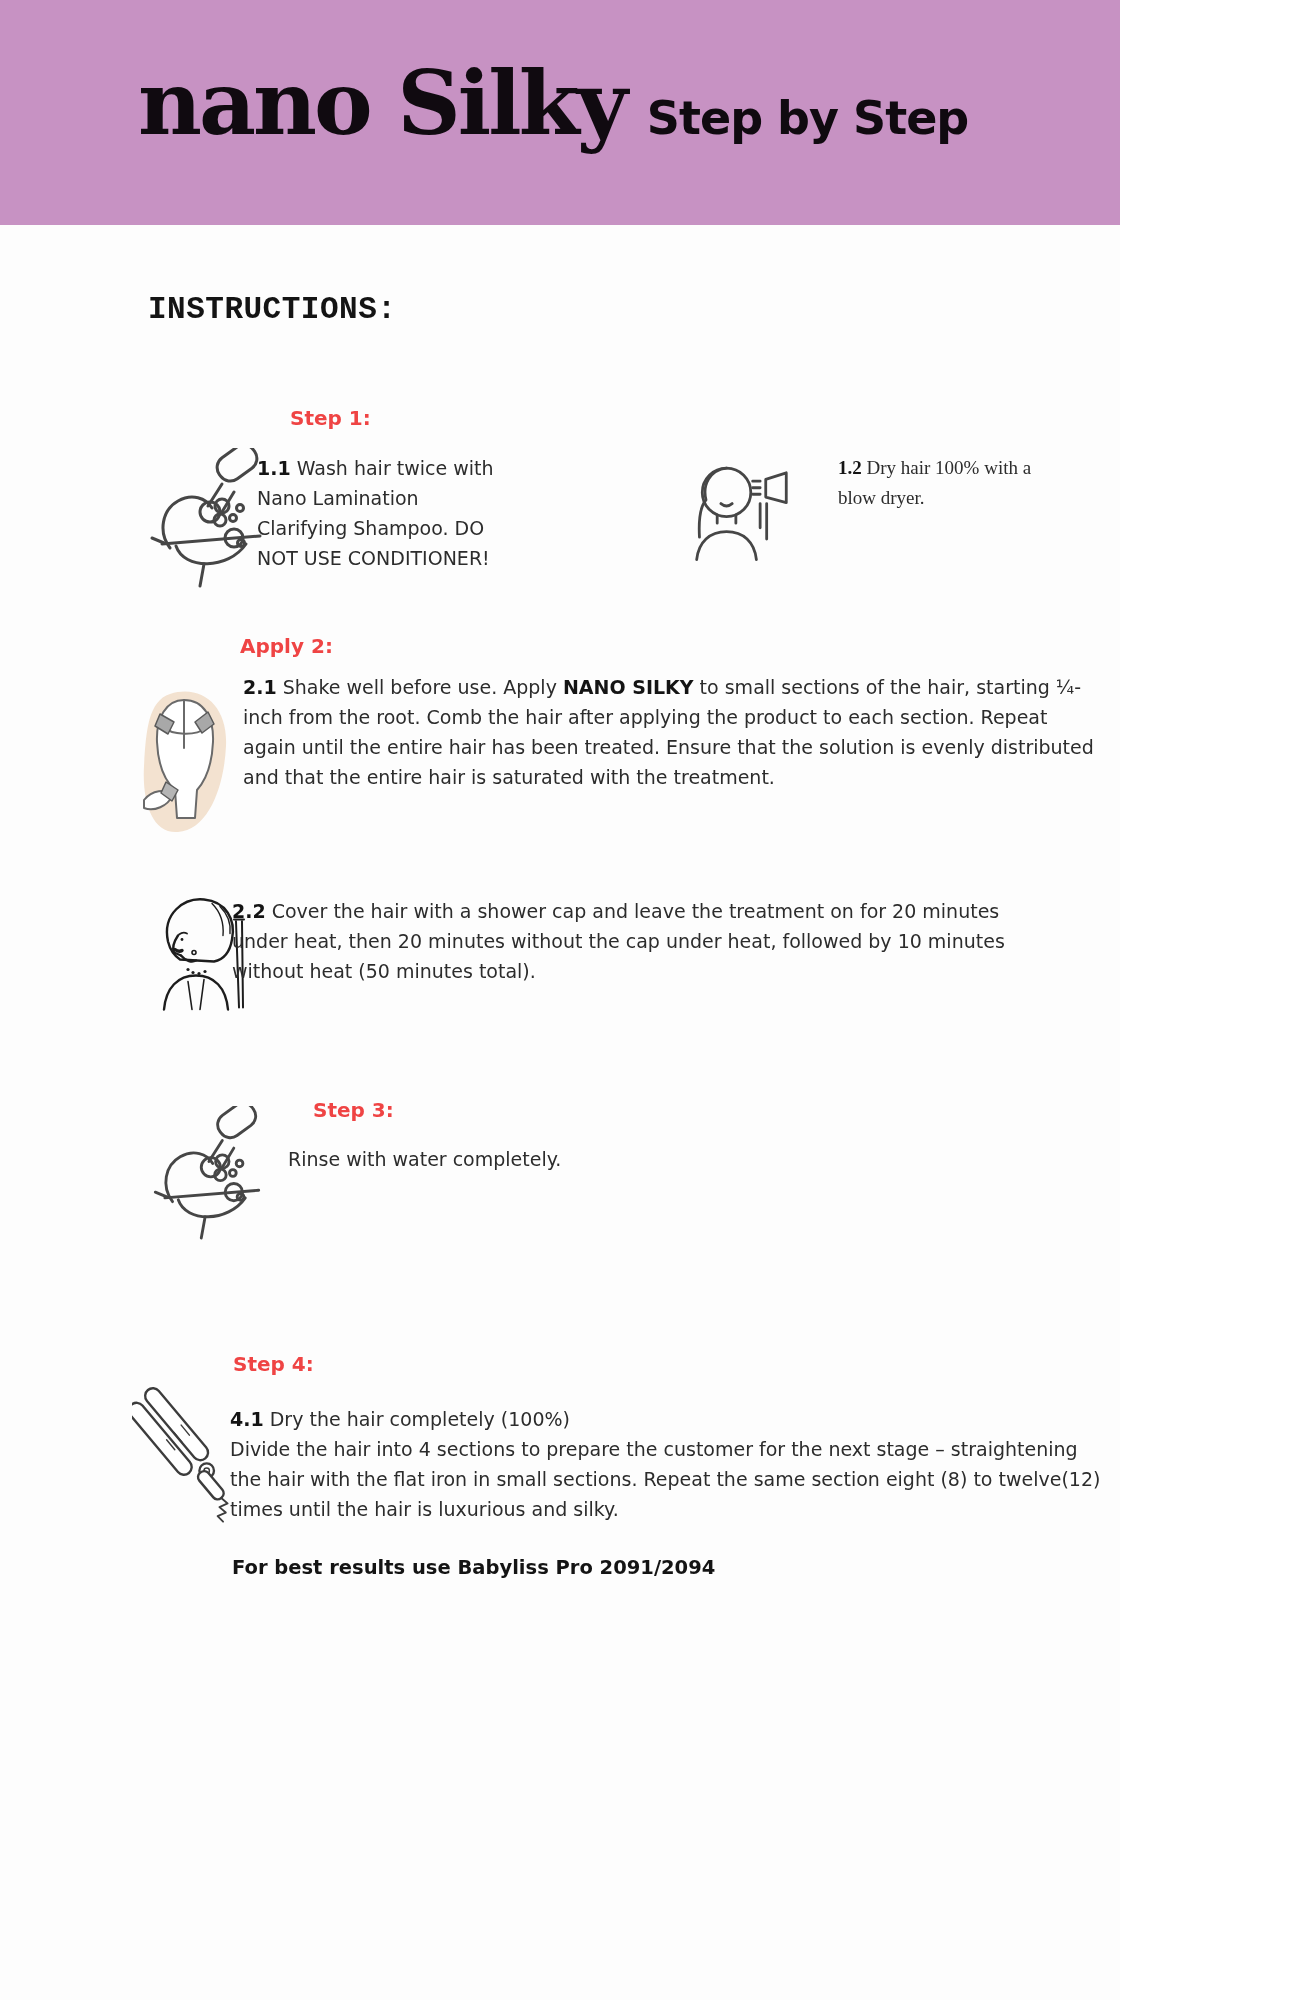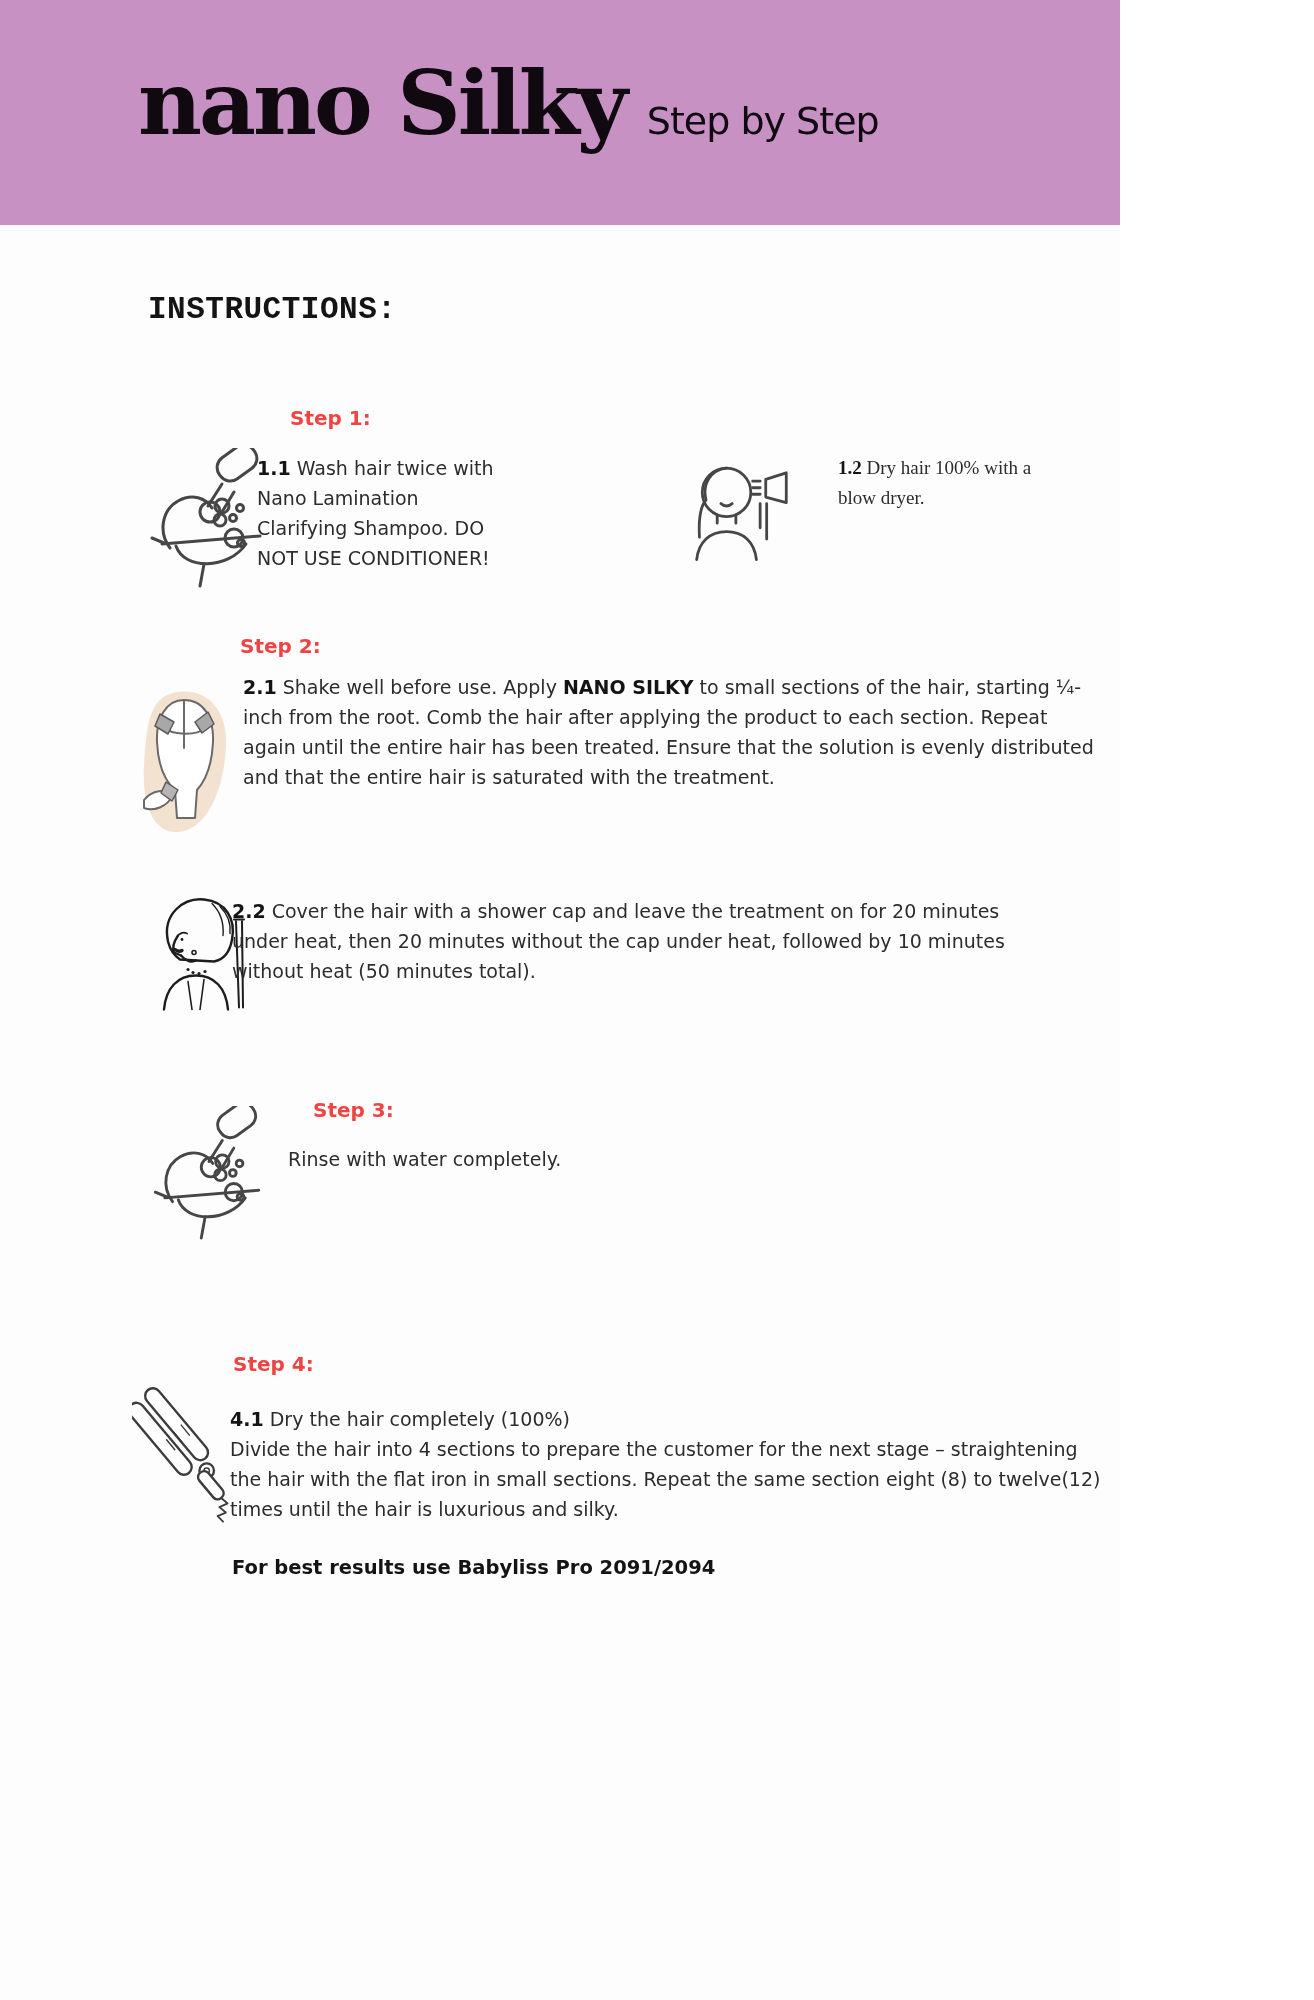--- a/index.html
+++ b/index.html
@@ -14,22 +14,22 @@
   }
   .title-row {
     position:absolute; left:138px; top:28px;
     display:flex; align-items:baseline; gap:22px; color:#100a10;
   }
   .brand {
     font-family:"DejaVu Serif", serif; font-weight:700;
     font-size:88px; letter-spacing:-3px; line-height:150px;
   }
   .subtitle {
-    font-family:"DejaVu Sans", sans-serif; font-weight:400;
-    font-size:38px; letter-spacing:-1px;
+    font-family:"DejaVu Sans", sans-serif; font-weight:700;
+    font-size:46px; letter-spacing:-1px;
   }
   .instructions-heading {
     position:absolute; left:148px; top:292px;
     font-size:31px; font-weight:700; letter-spacing:0.5px; color:#141414;font-family:Liberation Mono, monospace;
   }
   .step-title {
     position:absolute; font-size:20px; font-weight:700; color:#ef4444;
   }
   .body-text {
     position:absolute; margin:0;
@@ -98,21 +98,21 @@
         <path d="M88 50 v26 M95 50 v38"></path>
       </g>
     </svg>
   </div>
 
   <p class="body-text" style="left:838px; top:453px; width:215px;font-family:Liberation Serif, serif;">
     <b>1.2</b>
     <span>Dry hair 100% with a blow dryer.</span>
   </p>
 
-  <div class="step-title" style="left:240px; top:634px;">Step 2:</div>
+  <div class="step-title" style="left:240px; top:634px;">Apply 2:</div>
 
   <div class="icon" style="left:136px; top:684px; width:98px; height:152px;">
     <svg viewBox="0 0 98 152">
       <g stroke-linejoin="round" stroke-linecap="round">
         <path d="M34 10 C66 0 92 22 90 62 C88 104 72 146 42 148 C16 150 6 118 8 82 C10 48 12 17 34 10 Z" fill="#f3e2d0" stroke="none"></path>
         <path d="M48 16 C68 16 78 34 77 58 C76 80 70 96 61 106 L59 134 L41 134 L39 106 C28 96 22 80 21 58 C20 34 30 16 48 16 Z" fill="#ffffff" stroke="#6a6a6a" stroke-width="2"></path>
         <path d="M48 16 L48 64 M26 42 C36 52 60 52 70 44" fill="none" stroke="#6a6a6a" stroke-width="2"></path>
         <path d="M24 30 L38 38 L32 50 L19 42 Z" fill="#a8a8a8" stroke="#5a5a5a" stroke-width="1.5"></path>
         <path d="M72 28 L59 38 L66 49 L78 40 Z" fill="#a8a8a8" stroke="#5a5a5a" stroke-width="1.5"></path>
         <path d="M8 116 C16 106 30 104 36 112 C32 122 18 128 8 124 Z" fill="#ffffff" stroke="#6a6a6a" stroke-width="2"></path>

